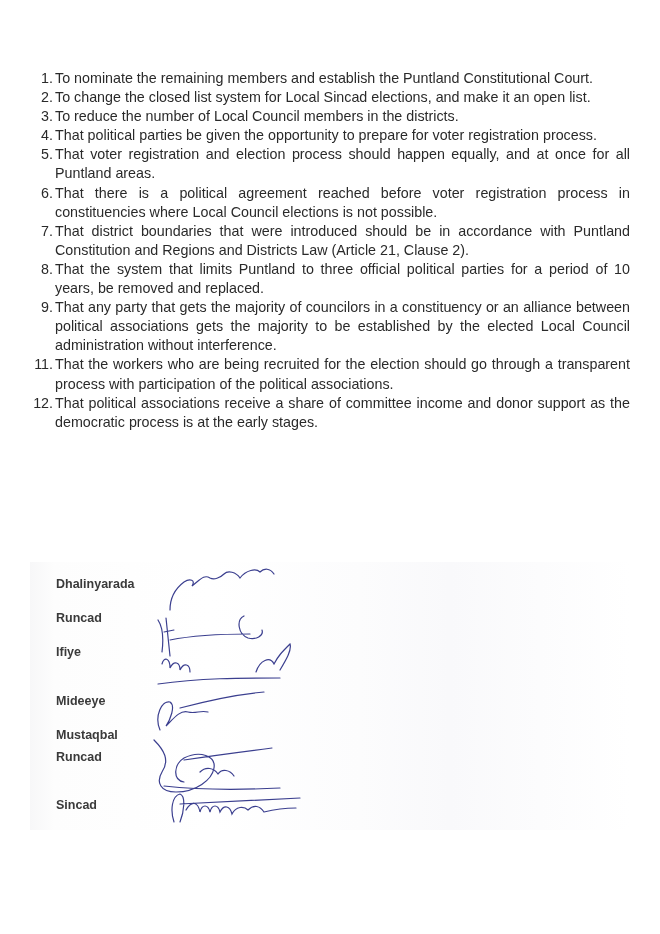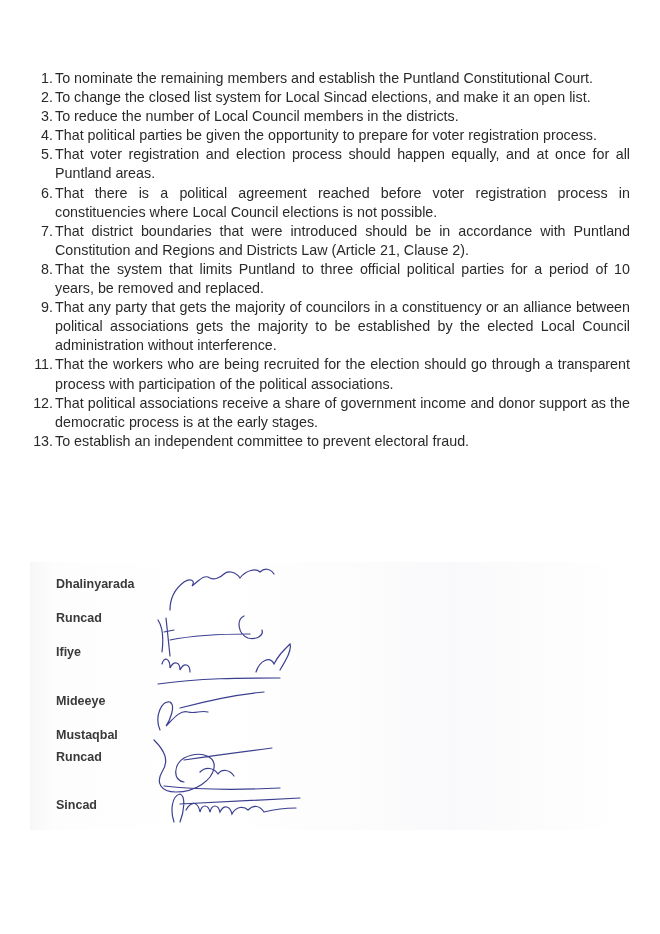--- a/index.html
+++ b/index.html
@@ -65,25 +65,21 @@
   <li>
       <span class="num">9.</span>
       <span class="txt">That any party that gets the majority of councilors in a constituency or an alliance between political associations gets the majority to be established by the elected Local Council administration without interference.</span>
     </li>
   <li>
       <span class="num">11.</span>
       <span class="txt">That the workers who are being recruited for the election should go through a transparent process with participation of the political associations.</span>
     </li>
   <li>
       <span class="num">12.</span>
-      <span class="txt">That political associations receive a share of government income and donor support as the democratic process is at the early stages.</span>
-    </li>
-  <li>
-      <span class="num">13.</span>
-      <span class="txt">To establish an independent committee to prevent electoral fraud.</span>
+      <span class="txt">That political associations receive a share of committee income and donor support as the democratic process is at the early stages.</span>
     </li>
 </ol>
 
 <div class="sig-photo"></div>
 
 <ul class="sig-names">
   <li style="top:0px">Dhalinyarada</li>
   <li style="top:34px">Runcad</li>
   <li style="top:68px">Ifiye</li>
   <li style="top:117px">Mideeye</li>

